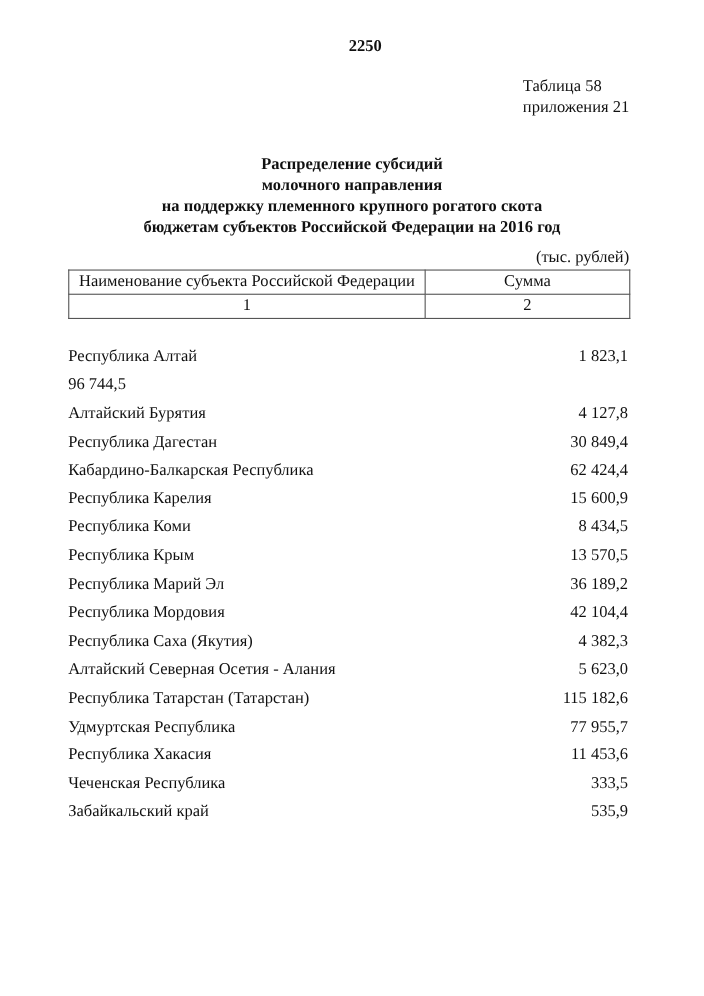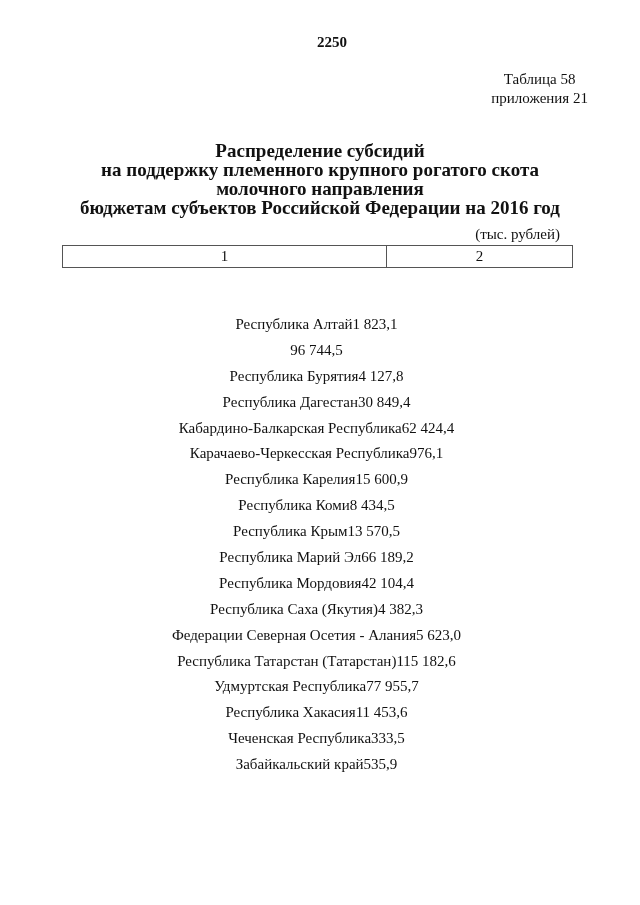--- a/index.html
+++ b/index.html
@@ -6,126 +6,126 @@
     body {
       width: 640px; height: 905px; position: relative; overflow: hidden;
       font-family: "Liberation Serif", "DejaVu Serif", serif;
       color: #111111;
     }
     .page-number {
       position: absolute; left: 12px; width: 640px; top: 34px;
       text-align: center; font-size: 15px; font-weight: bold;
     }
     .table-ref {
-      position: absolute; right: 52px; top: 70px;
-      text-align: center; font-size: 15px; line-height: 19px;
+      position: absolute; right: 68px; top: 70px;
+      text-align: left; font-size: 15px; line-height: 19px;
     }
     .title {
       position: absolute; left: 0; width: 640px; top: 141px;
-      text-align: center; font-size: 19px; font-weight: bold; line-height: 19px;
+      text-align: center; font-size: 15px; font-weight: bold; line-height: 19px;
     }
     .units {
-      position: absolute; right: 80px; top: 226px; font-size: 15px;
+      position: absolute; right: 68px; top: 226px; font-size: 15px;
     }
     .header-table {
       position: absolute; left: 62px; top: 245px; width: 511px;
       border-collapse: collapse; font-size: 15px;
     }
     .header-table td {
       border: 1px solid #555555; text-align: center; padding: 0; height: 21px;
     }
     .header-table td.c1 { width: 323px; }
     .rows {
       position: absolute; left: 62px; top: 312px; width: 509px;
     }
     .row {
-      display: flex; justify-content: center; align-items: baseline;
+      display: flex; justify-content: space-between; align-items: baseline;
       height: 25.9px; font-size: 15px; line-height: 25.9px;
     }
     .row .name { white-space: nowrap; }
     .row .value { white-space: nowrap; text-align: right; }
   </style>
 </head>
 <body>
 
 <div class="page-number">2250</div>
 
 <div class="table-ref">
   <div>Таблица 58</div>
   <div>приложения 21</div>
 </div>
 
 <div class="title">
   <div>Распределение субсидий</div>
+  <div>молочного направления</div>
   <div>на поддержку племенного крупного рогатого скота</div>
-  <div>молочного направления</div>
   <div>бюджетам субъектов Российской Федерации на 2016 год</div>
 </div>
 
 <div class="units">(тыс. рублей)</div>
 
 <table class="header-table">
   <tbody>
+      <tr>
+    <td class="c1">Наименование субъекта Российской Федерации</td>
+    <td>Сумма</td>
+  </tr>
   <tr>
     <td class="c1">1</td>
     <td>2</td>
   </tr>
 </tbody>
   </table>
 
 <div class="rows">
   <div class="row">
       <span class="name">Республика Алтай</span>
       <span class="value">1 823,1</span>
     </div>
   <div class="row">
       <span class="value">96 744,5</span>
     </div>
   <div class="row">
-      <span class="name">Республика Бурятия</span>
+      <span class="name">Алтайский Бурятия</span>
       <span class="value">4 127,8</span>
     </div>
   <div class="row">
       <span class="name">Республика Дагестан</span>
       <span class="value">30 849,4</span>
     </div>
   <div class="row">
       <span class="name">Кабардино-Балкарская Республика</span>
       <span class="value">62 424,4</span>
-    </div>
-  <div class="row">
-      <span class="name">Карачаево-Черкесская Республика</span>
-      <span class="value">976,1</span>
     </div>
   <div class="row">
       <span class="name">Республика Карелия</span>
       <span class="value">15 600,9</span>
     </div>
   <div class="row">
       <span class="name">Республика Коми</span>
       <span class="value">8 434,5</span>
     </div>
   <div class="row">
       <span class="name">Республика Крым</span>
       <span class="value">13 570,5</span>
     </div>
   <div class="row">
       <span class="name">Республика Марий Эл</span>
-      <span class="value">66 189,2</span>
+      <span class="value">36 189,2</span>
     </div>
   <div class="row">
       <span class="name">Республика Мордовия</span>
       <span class="value">42 104,4</span>
     </div>
   <div class="row">
       <span class="name">Республика Саха (Якутия)</span>
       <span class="value">4 382,3</span>
     </div>
   <div class="row">
-      <span class="name">Федерации Северная Осетия - Алания</span>
+      <span class="name">Алтайский Северная Осетия - Алания</span>
       <span class="value">5 623,0</span>
     </div>
   <div class="row">
       <span class="name">Республика Татарстан (Татарстан)</span>
       <span class="value">115 182,6</span>
     </div>
   <div class="row">
       <span class="name">Удмуртская Республика</span>
       <span class="value">77 955,7</span>
     </div>

